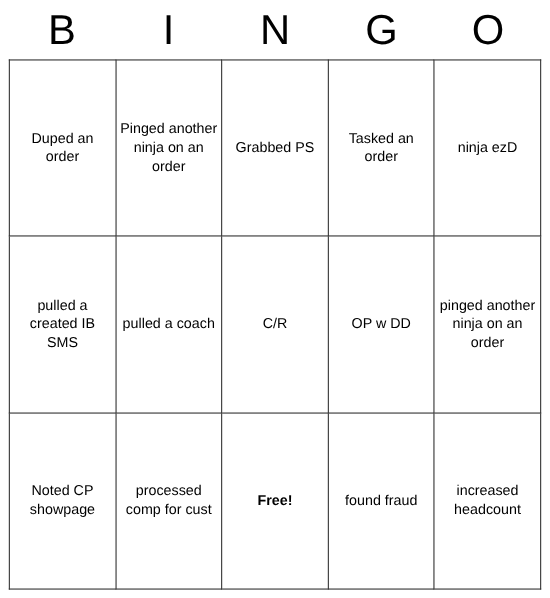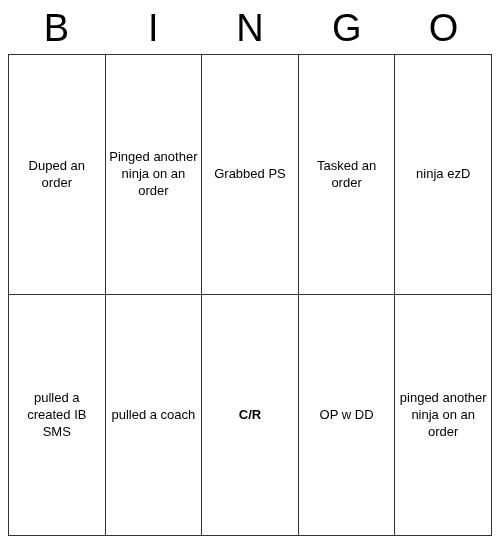--- a/index.html
+++ b/index.html
@@ -41,21 +41,20 @@
       font-size: 13px;
       line-height: 1.3;
       padding: 4px 3px;
     }
     .free-cell {
       font-size: 18px;
       font-weight: bold;
     }
     .large-text {
       font-size: 16px;
-      font-weight: bold;
     }
   </style>
 </head>
 <body>
 
 <div class="bingo-header">
   <div class="bingo-letter">B</div>
   <div class="bingo-letter">I</div>
   <div class="bingo-letter">N</div>
   <div class="bingo-letter">G</div>
@@ -71,14 +70,21 @@
         <td>Tasked an order</td>
         <td>ninja ezD</td>
       </tr>
       <tr>
         <td>pulled a created IB SMS</td>
         <td>pulled a coach</td>
         <td class="large-text">C/R</td>
         <td>OP w DD</td>
         <td>pinged another ninja on an order</td>
       </tr>
+      <tr>
+        <td>Noted CP showpage</td>
+        <td>processed comp for cust</td>
+        <td class="free-cell">Free!</td>
+        <td class="large-text">found fraud</td>
+        <td>increased headcount</td>
+      </tr>
     </tbody>
 </table>
 
 </body></html>

